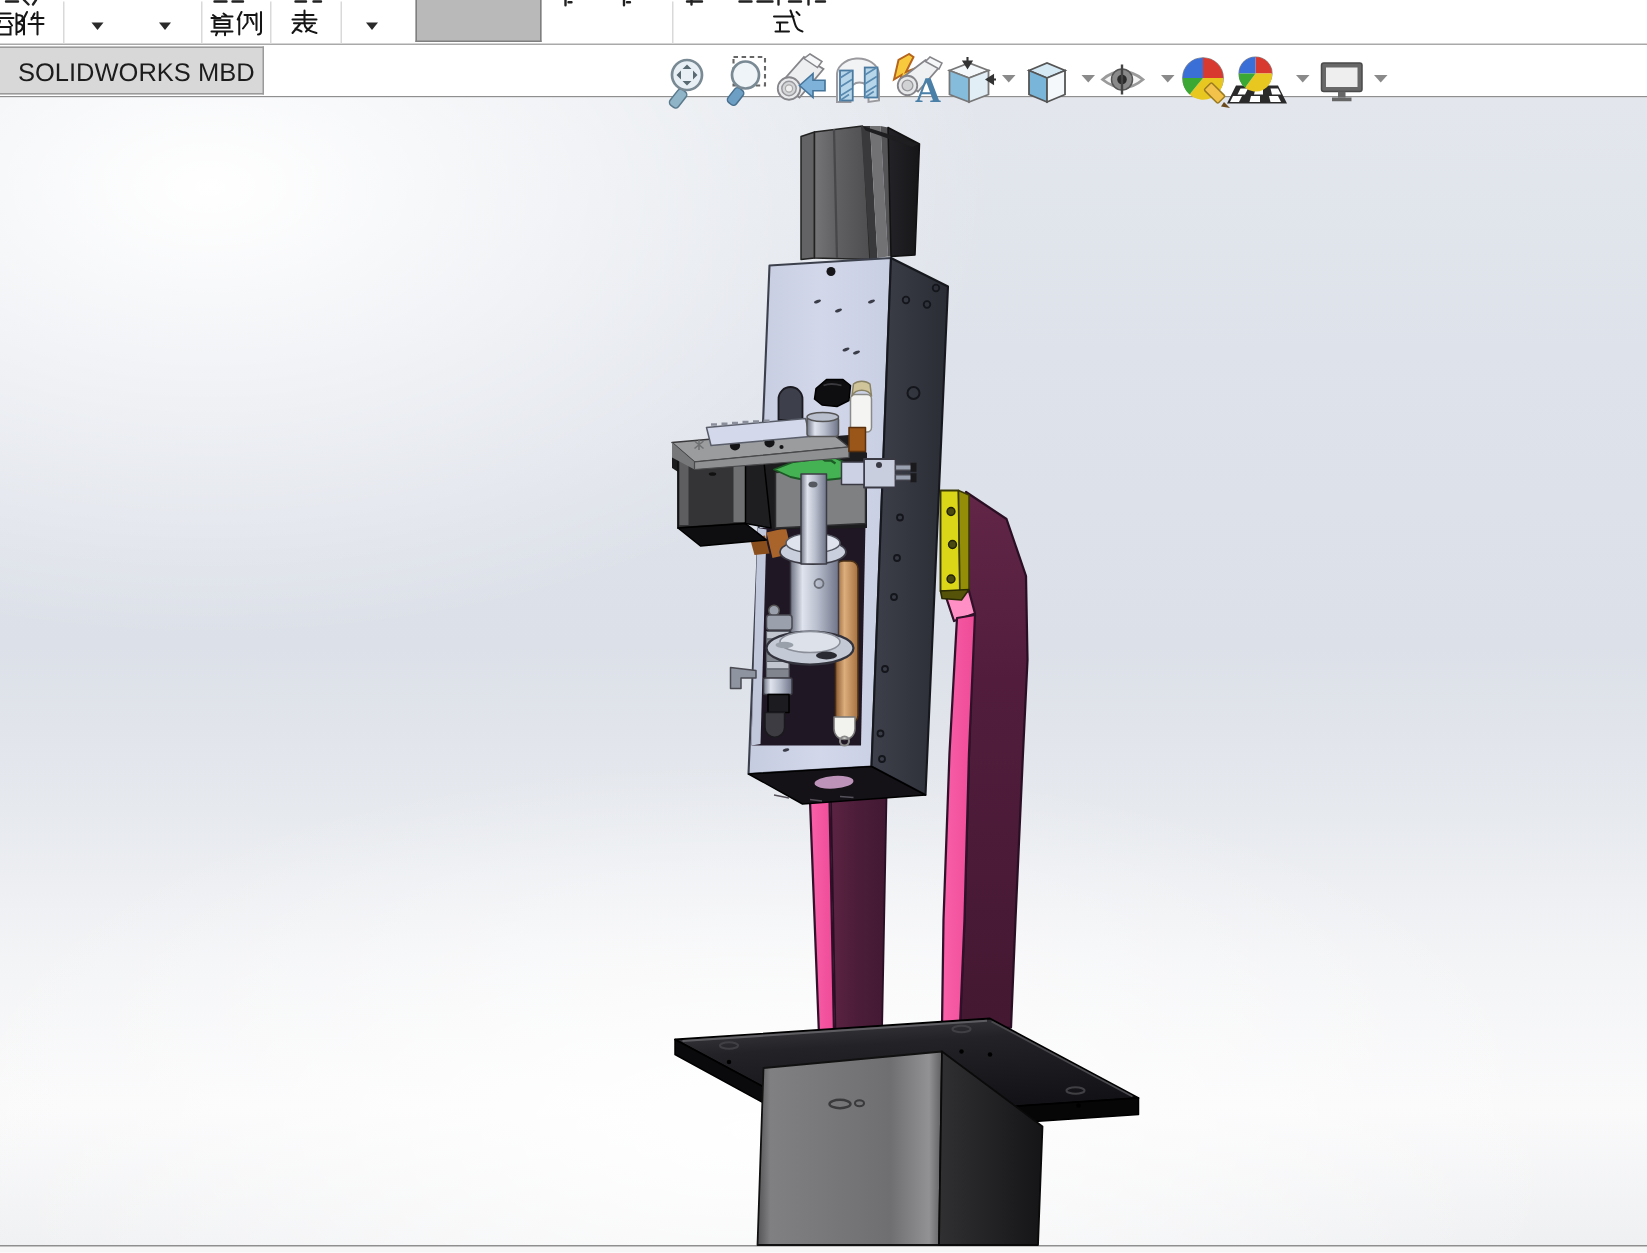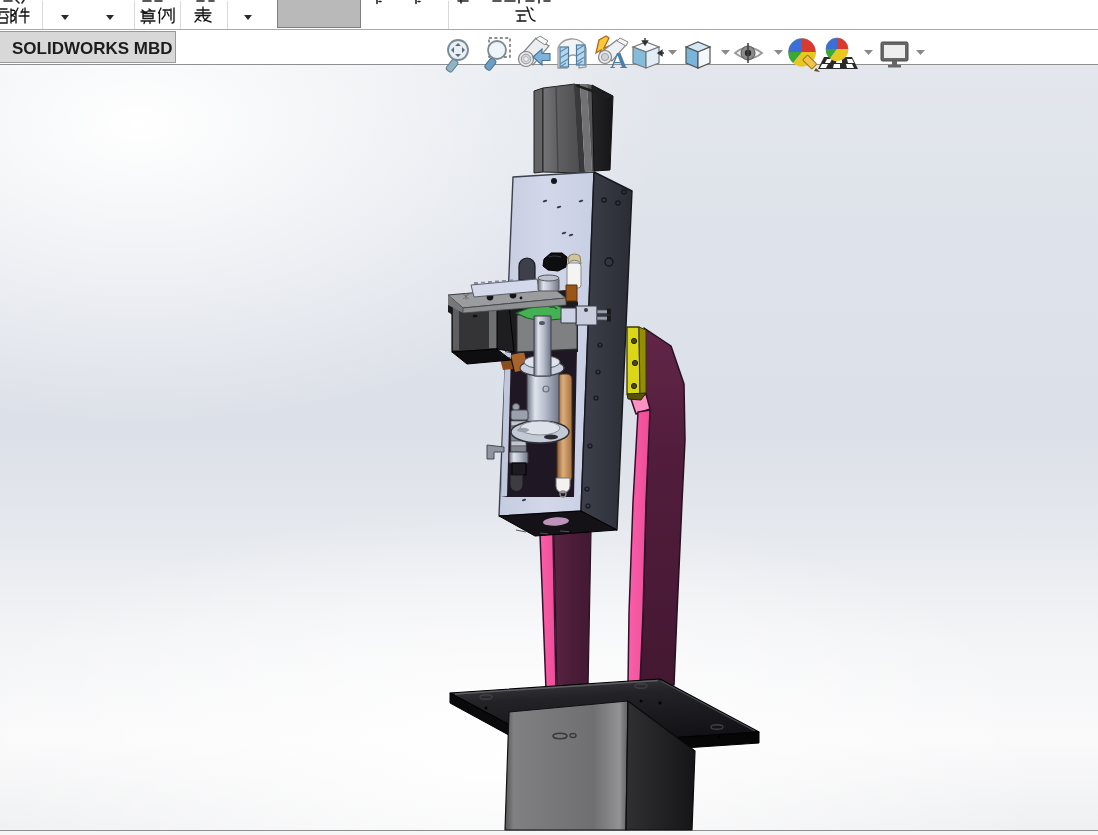--- a/index.html
+++ b/index.html
@@ -1,21 +1,21 @@
 <!DOCTYPE html>
 <html><head>
 <meta charset="utf-8">
 <style>
 html,body{margin:0;padding:0;width:1098px;height:835px;overflow:hidden;background:#fff;
 font-family:"Liberation Sans", sans-serif;}
 #ribbon{position:absolute;left:0;top:0;width:1098px;height:29px;background:#fff;border-bottom:1px solid #a9a9a9;}
 .vsep{position:absolute;top:1px;width:1px;height:28px;background:#d9d9d9;}
 .tri{position:absolute;width:0;height:0;border-left:4px solid transparent;border-right:4px solid transparent;border-top:5px solid #2a2a2a;}
 #grayblock{position:absolute;left:277px;top:0;width:84px;height:28px;background:#b9b9b9;border:1px solid #7f7f7f;border-top:none;box-sizing:border-box;}
-#tabrow{position:absolute;left:0;top:30px;width:1098px;height:34px;background:#fff;font-weight:bold;}
+#tabrow{position:absolute;left:0;top:30px;width:1098px;height:34px;background:#fff;}
 #tab{position:absolute;left:0;top:1px;width:176px;height:32px;background:#d8d8d8;border:1px solid #9a9a9a;border-left:none;box-sizing:border-box;}
 #tab span{position:absolute;left:12px;top:7px;font-size:17px;color:#1c1c1c;white-space:nowrap;}
 #vline{position:absolute;left:0;top:64px;width:1098px;height:1px;background:#8f8f8f;}
 #viewport{position:absolute;left:0;top:65px;width:1098px;height:765px;
 background:
  radial-gradient(ellipse 700px 400px at 140px 60px, rgba(255,255,255,1) 0%, rgba(255,255,255,0) 75%),
  radial-gradient(ellipse 740px 330px at 500px 690px, rgba(255,255,255,0.95) 0%, rgba(255,255,255,0) 75%),
  linear-gradient(180deg,#e3e7ed 0%,#dee2ea 22%,#dce0e8 48%,#e6e9ee 62%,#f3f4f6 75%,#fafafb 88%,#eff0f2 100%);}
 #status{position:absolute;left:0;top:830px;width:1098px;height:5px;background:#f6f6f7;border-top:1px solid #8f8f8f;box-sizing:border-box;}
 #overlay{position:absolute;left:0;top:0;width:1098px;height:835px;}

